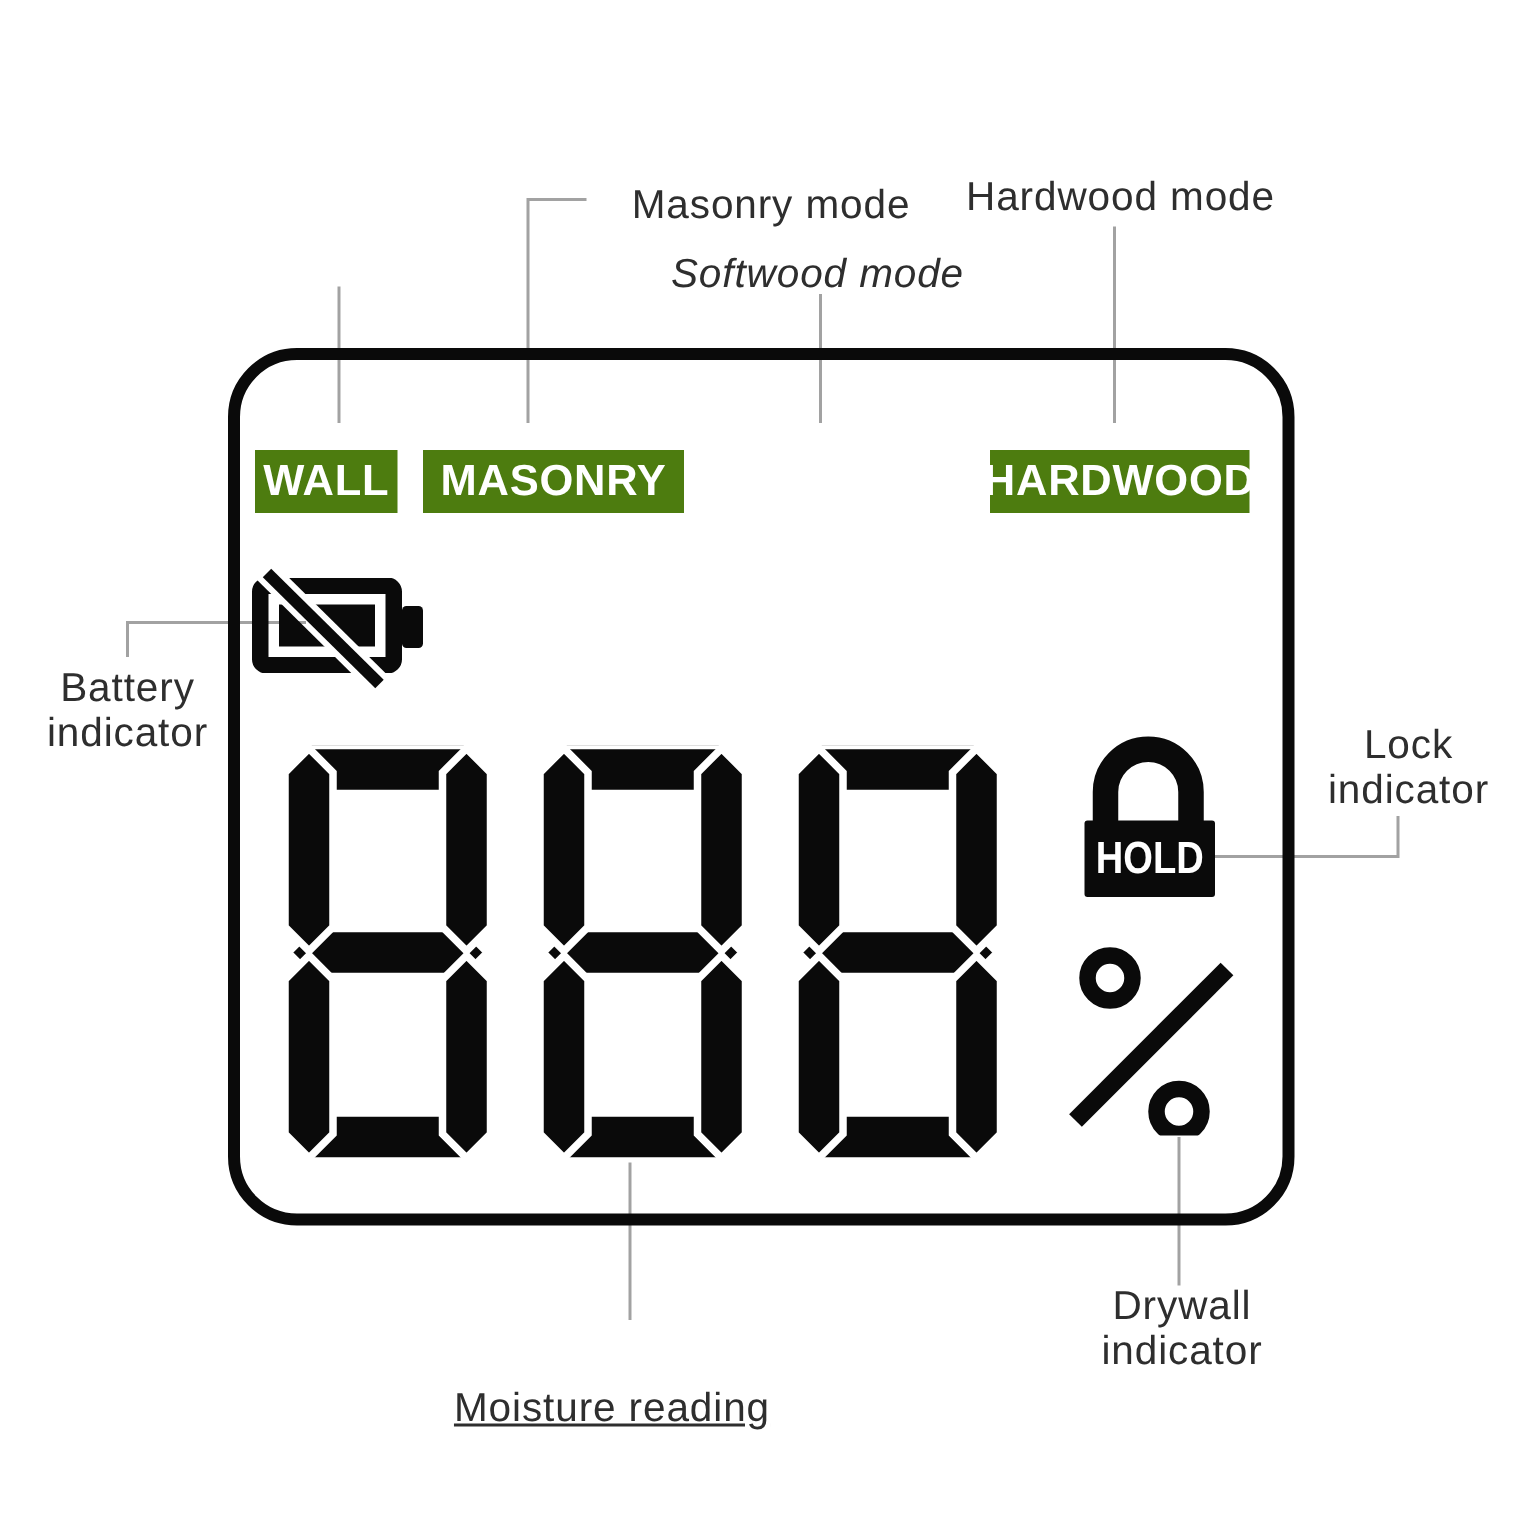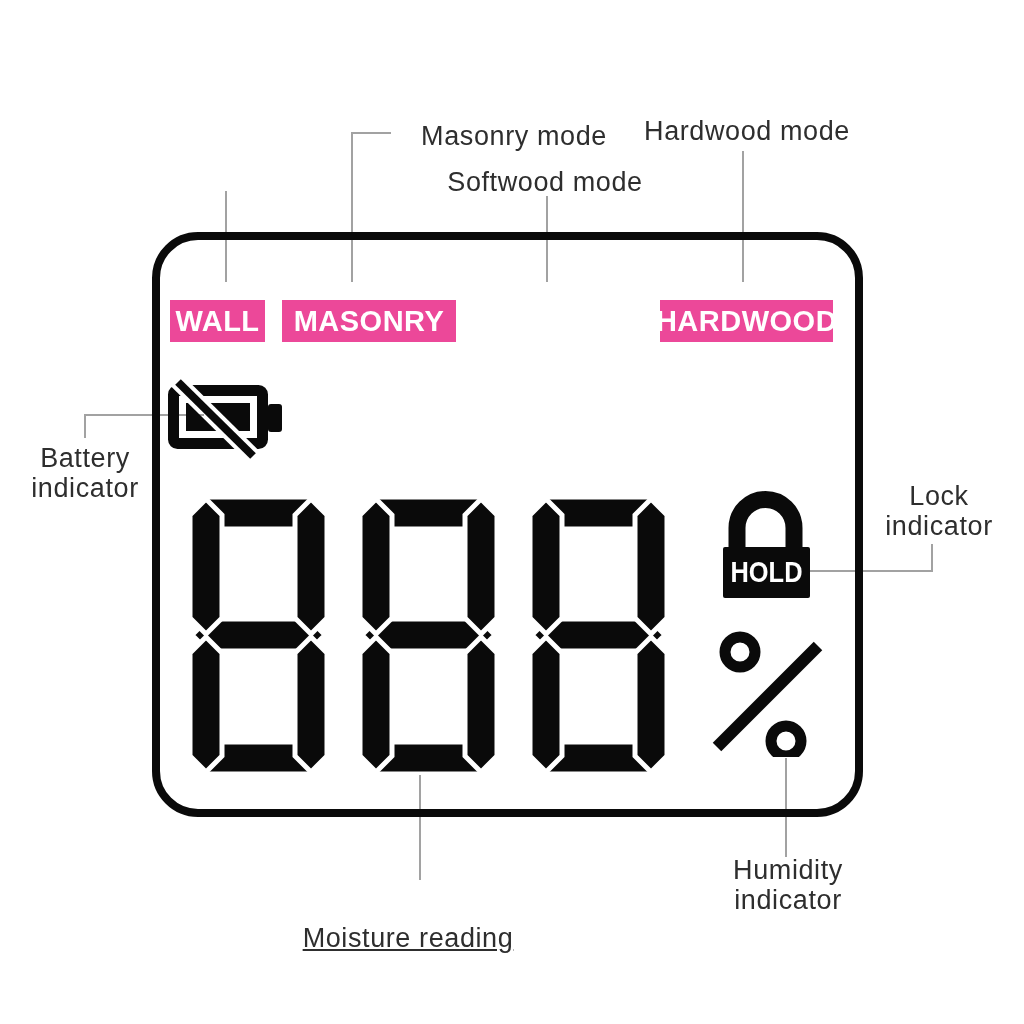--- a/index.html
+++ b/index.html
@@ -7,36 +7,36 @@
     position:relative;width:1024px;height:1024px;background:#ffffff;
     font-family:"Liberation Sans", sans-serif;overflow:hidden;
   }
   .lines-overlay{position:absolute;left:0;top:0;z-index:1;pointer-events:none;}
   .lcd-panel{
     position:absolute;left:152px;top:232px;width:711px;height:585px;
     border:8px solid #0a0a0a;border-radius:46px;box-sizing:border-box;
     background:transparent;z-index:2;
   }
   .badge{
-    position:absolute;top:300px;height:42px;background:#ec4899;color:#ffffff;
+    position:absolute;top:300px;height:42px;background:#4d7c0f;color:#ffffff;
     font-weight:bold;font-size:29px;letter-spacing:0.5px;
     display:flex;align-items:center;justify-content:center;z-index:3;
   }
   .badge-wall{left:170px;width:95px;}
   .badge-masonry{left:282px;width:174px;}
   .badge-softwood{left:460px;width:180px;}
   .badge-hardwood{left:660px;width:173px;}
   .icon-layer{position:absolute;z-index:3;}
   .label{
     position:absolute;color:#2e2e2e;font-size:27px;line-height:30px;
     letter-spacing:0.6px;text-align:center;white-space:pre-line;z-index:4;
   }
   .label-drywall{left:109px;top:156px;width:240px;}
   .label-masonry{left:394px;top:121px;width:240px;}
-  .label-softwood{left:425px;top:167px;width:240px;}
+  .label-softwood{left:425px;top:167px;width:240px;font-style:italic;}
   .label-hardwood{left:627px;top:116px;width:240px;}
   .label-battery{left:-25px;top:443px;width:220px;}
   .label-lock{left:829px;top:481px;width:220px;}
   .label-moisture{left:288px;top:923px;width:240px;text-decoration:underline;}
   .label-humidity{left:678px;top:855px;width:220px;}
 </style>
 </head>
 <body>
 
 <div class="canvas">
@@ -102,16 +102,16 @@
   </svg>
 
   <div class="label label-masonry">Masonry mode</div>
   <div class="label label-softwood">Softwood mode</div>
   <div class="label label-hardwood">Hardwood mode</div>
   <div class="label label-battery">Battery
 indicator</div>
   <div class="label label-lock">Lock
 indicator</div>
   <div class="label label-moisture">Moisture reading</div>
-  <div class="label label-humidity">Humidity
+  <div class="label label-humidity">Drywall
 indicator</div>
 
 </div>
 
 </body></html>

